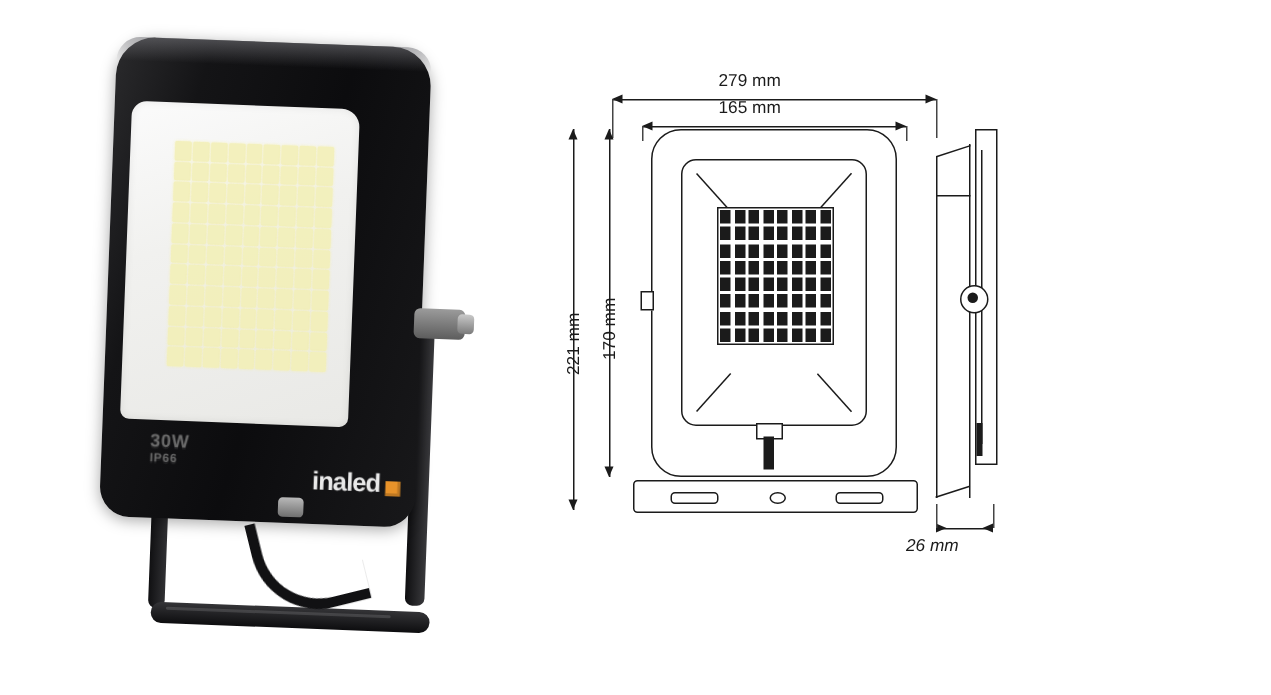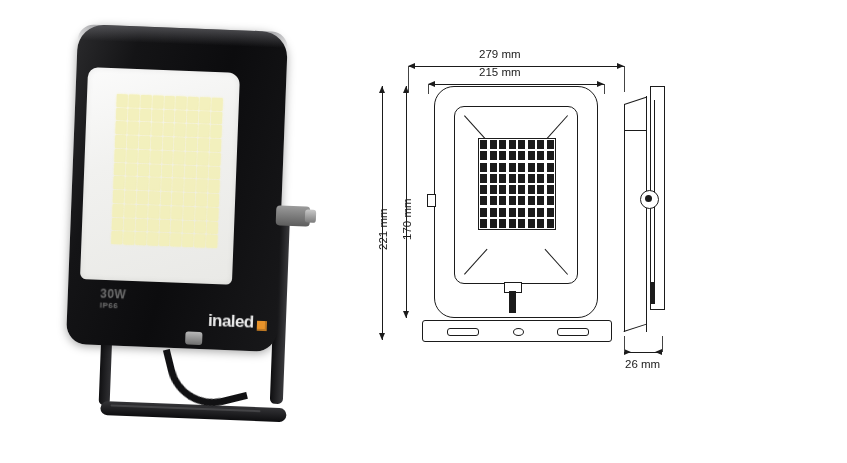--- a/index.html
+++ b/index.html
@@ -277,21 +277,21 @@
     <div class="ln h1" style="left:42px;top:42px;width:216px;"></div>
     <div class="arw l" style="left:42px;top:38.8px;"></div>
     <div class="arw r" style="left:251px;top:38.8px;"></div>
     <div class="dimtxt" style="left:113px;top:24px;">279 mm</div>
     <div class="ln v1 thin" style="left:42px;top:42px;height:26px;"></div>
     <div class="ln v1 thin" style="left:258px;top:42px;height:26px;"></div>
 
     <div class="ln h1" style="left:62px;top:60px;width:176px;"></div>
     <div class="arw l" style="left:62px;top:56.8px;"></div>
     <div class="arw r" style="left:231px;top:56.8px;"></div>
-    <div class="dimtxt" style="left:113px;top:42px;">215 mm</div>
+    <div class="dimtxt" style="left:113px;top:42px;">165 mm</div>
     <div class="ln v1 thin" style="left:62px;top:60px;height:10px;"></div>
     <div class="ln v1 thin" style="left:238px;top:60px;height:10px;"></div>
 
     <div class="ln v1" style="left:16px;top:62px;height:254px;"></div>
     <div class="arw u" style="left:12.8px;top:62px;"></div>
     <div class="arw d" style="left:12.8px;top:309px;"></div>
     <div class="dimtxt vert" style="left:11px;top:226px;">221 mm</div>
 
     <div class="ln v1" style="left:40px;top:62px;height:232px;"></div>
     <div class="arw u" style="left:36.8px;top:62px;"></div>
@@ -398,16 +398,16 @@
       </div>
       <div class="pivot"></div>
       <div class="cab"></div>
     </div>
 
     <div class="ln h1" style="left:24px;top:328px;width:38px;"></div>
     <div class="arw r" style="left:24px;top:324.8px;"></div>
     <div class="arw l" style="left:55px;top:324.8px;"></div>
     <div class="ln v1 thin" style="left:24px;top:312px;height:16px;"></div>
     <div class="ln v1 thin" style="left:62px;top:312px;height:16px;"></div>
-    <div class="dimtxt" style="left:25px;top:334px;">26 mm</div>
+    <div class="dimtxt" style="left:4px;top:334px;font-style:italic;">26 mm</div>
   </div>
 
 </div>
 
 </body></html>

